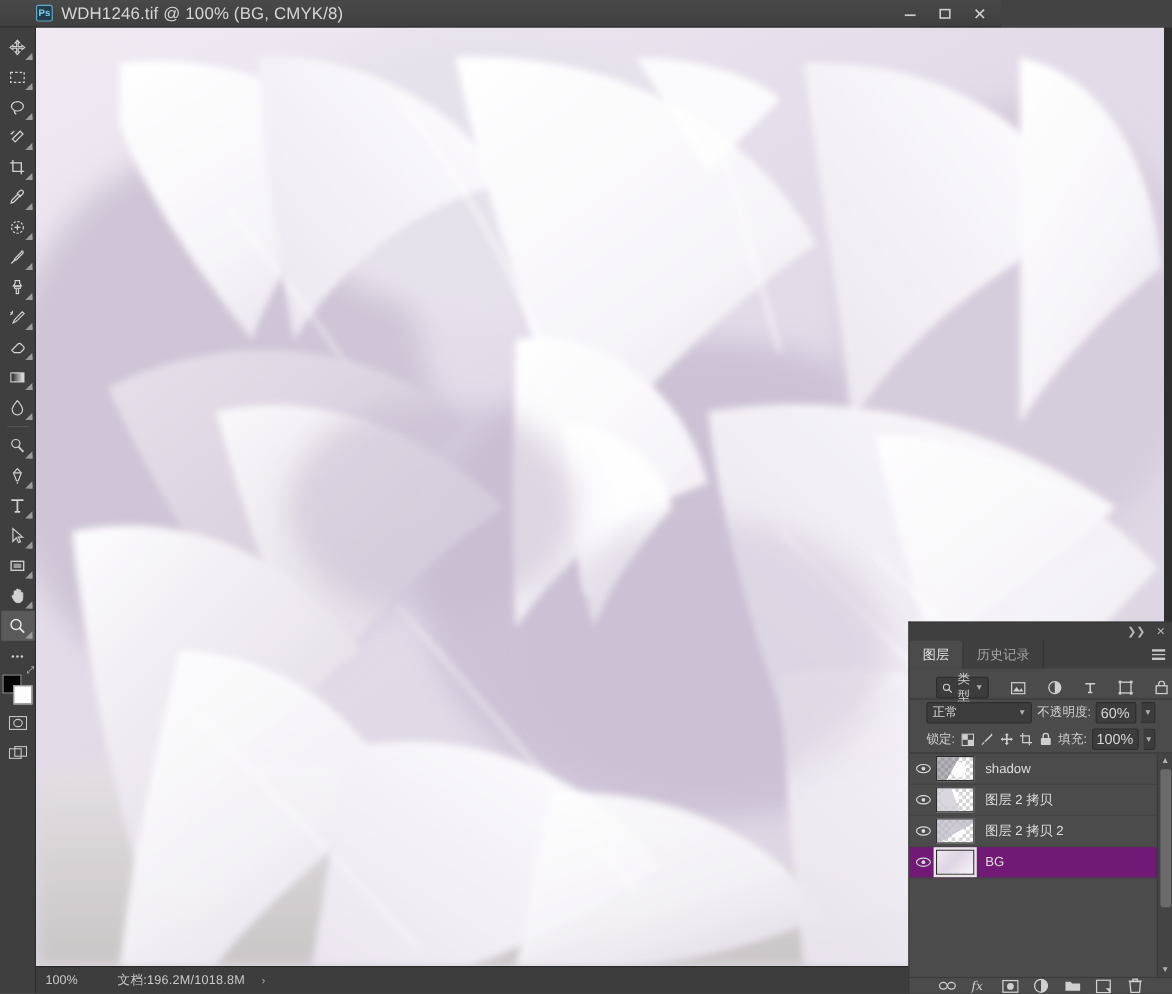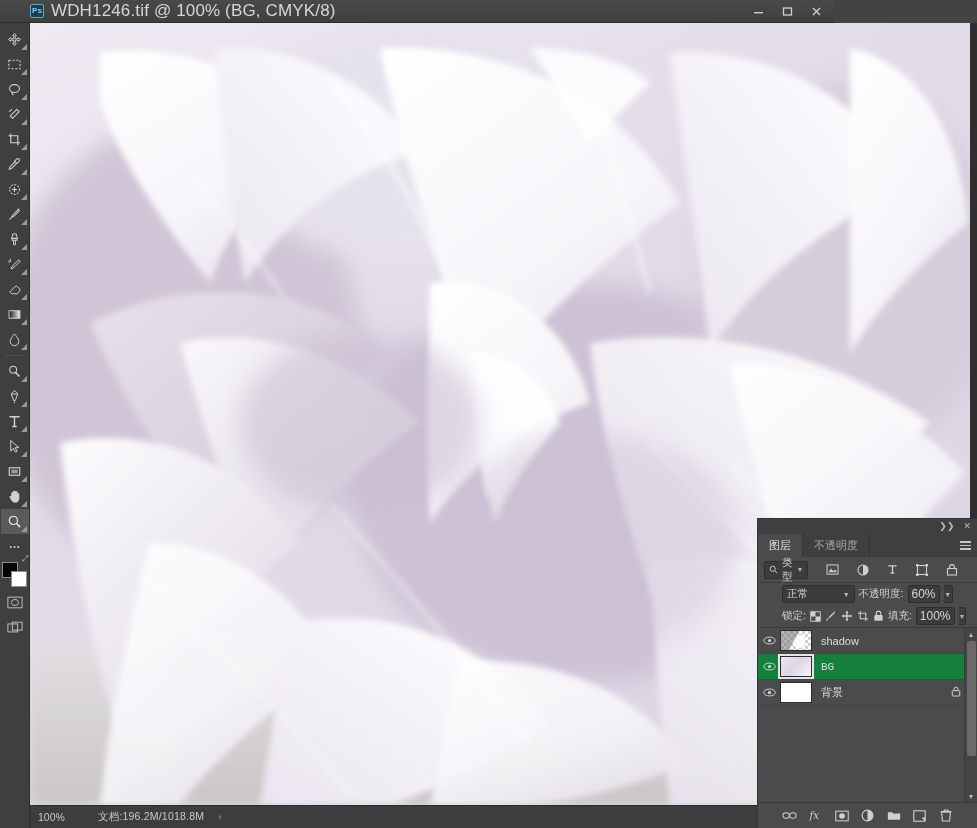--- a/index.html
+++ b/index.html
@@ -23,21 +23,21 @@
     display: flex; align-items: center;
   }
   .ps-badge {
     width: 14px; height: 14px; margin-left: 30px; margin-right: 7px;
     background: #1f3d4d; border: 1px solid #5fa8c8; border-radius: 2px;
     color: #7fd0ec; font-size: 8px; line-height: 12px; text-align: center;
     font-weight: bold; font-family: "Liberation Sans", sans-serif;
     flex: 0 0 auto;
   }
   #doc-title {
-    color: #d6d6d6; font-size: 17px; letter-spacing: .15px;
+    color: #d6d6d6; font-size: 14px; letter-spacing: .15px;
     white-space: nowrap;
   }
   #win-controls {
     position: absolute; right: 4px; top: 0; height: 23px;
     display: flex; align-items: center; gap: 2px;
   }
   .wbtn {
     width: 27px; height: 20px; display: flex; align-items: center;
     justify-content: center; color: #cfcfcf; font-size: 12px;
     line-height: 1;
@@ -135,39 +135,39 @@
   #panel-menu {
     position: absolute; right: 6px; top: 0; height: 23px;
     display: flex; align-items: center; color: #c6c6c6;
   }
   .hamburger i {
     display: block; width: 11px; height: 1.5px; background: #c6c6c6;
     margin: 2px 0;
   }
 
   #filter-row {
-    height: 26px; display: flex; align-items: center; padding: 0 6px; gap: 18px;
+    height: 26px; display: flex; align-items: flex-end; padding: 0 22px; gap: 18px;
     border-bottom: 1px solid #3a3a3a;
   }
   .filter-select {
     width: 84px; height: 18px; background: #3c3c3c;
     border: 1px solid #2e2e2e; border-radius: 2px;
     display: flex; align-items: center; gap: 4px; padding: 0 4px;
     font-size: 10.5px; color: #d2d2d2;
   }
   .filter-select .lbl { flex: 1; }
   .fic { width: 18px; height: 18px; display: flex; align-items: center;
          justify-content: center; color: #cfcfcf; }
   .fdot {
     width: 10px; height: 10px; border-radius: 50%;
     background: #cfcfcf; margin-left: 2px;
   }
 
   #blend-row, #lock-row {
-    height: 22px; display: flex; align-items: center; padding: 0 24px; gap: 4px;
+    height: 22px; display: flex; align-items: center; padding: 0 14px; gap: 4px;
   }
   .blend-select {
     width: 106px; height: 18px; background: #3c3c3c;
     border: 1px solid #2e2e2e; border-radius: 2px;
     display: flex; align-items: center; padding: 0 4px;
     font-size: 10.5px; color: #d6d6d6;
   }
   .blend-select .lbl { flex: 1; }
   .caret { font-size: 7px; color: #b0b0b0; }
   .mini-label { font-size: 10.5px; color: #d0d0d0; white-space: nowrap; text-align: right; }
@@ -189,21 +189,21 @@
 
   #layers-list {
     flex: 1; background: #4b4b4b; position: relative; overflow: hidden;
     border-top: 1px solid #3a3a3a;
   }
   .layer-row {
     height: 26px; display: flex; align-items: center;
     border-bottom: 1px solid #444;
     padding-right: 14px;
   }
-  .layer-row.selected { background: #15803d; font-family: Liberation Mono, monospace; }
+  .layer-row.selected { background: #701a75; }
   .eye {
     width: 22px; display: flex; align-items: center; justify-content: center;
     color: #d9d9d9;
   }
   .thumb {
     width: 32px; height: 21px; margin-right: 9px;
     border: 1px solid #2d2d2d; position: relative; overflow: hidden;
     background-color: #ffffff;
     background-image:
       linear-gradient(45deg, #cfcfcf 25%, transparent 25%, transparent 75%, #cfcfcf 75%),
@@ -229,21 +229,21 @@
   .sc-arrow {
     height: 12px; display: flex; align-items: center; justify-content: center;
     color: #b5b5b5; font-size: 7px;
   }
   #sc-thumb {
     position: absolute; left: 2px; top: 13px; width: 9px; height: 115px;
     background: #6a6a6a; border-radius: 2px;
   }
 
   #panel-bottom {
-    height: 26px; background: #4b4b4b; border-top: 1px solid #3a3a3a;
+    height: 14px; background: #4b4b4b; border-top: 1px solid #3a3a3a;
     display: flex; align-items: center; justify-content: center; gap: 9px;
     padding: 0 6px;
   }
   .pb-ic {
     width: 17px; height: 17px; display: flex; align-items: center;
     justify-content: center; color: #d0d0d0;
   }
   .pb-ic svg { display: block; }
 </style>
 </head>
@@ -559,21 +559,21 @@
     <div id="panel-topbar">
       <span class="ptb-btn">❯❯</span>
       <span class="ptb-btn">✕</span>
     </div>
 
     <div id="panel-tabs">
       <div class="ptab active">
         <span>图层</span>
       </div>
       <div class="ptab">
-        <span>不透明度</span>
+        <span>历史记录</span>
       </div>
       <div id="panel-menu">
         <span class="hamburger">
             <i></i>
             <i></i>
             <i></i>
           </span>
       </div>
     </div>
 
@@ -680,51 +680,59 @@
               <ellipse cx="7" cy="4.5" rx="6.2" ry="3.7" fill="none" stroke="#d9d9d9" stroke-width="1"></ellipse>
               <circle cx="7" cy="4.5" r="1.7" fill="#d9d9d9"></circle>
             </svg>
         </span>
         <span class="thumb">
           <span class="tcontent" style="background:linear-gradient(120deg, rgba(120,115,125,.55) 0 45%, transparent 46%), radial-gradient(circle at 60% 55%, rgba(255,255,255,.85) 0 30%, transparent 31%);"></span>
         </span>
         <span class="layer-name">shadow</span>
       </div>
 
-
+      <div class="layer-row">
+        <span class="eye">
+          <svg width="13" height="9" viewBox="0 0 14 9">
+              <ellipse cx="7" cy="4.5" rx="6.2" ry="3.7" fill="none" stroke="#d9d9d9" stroke-width="1"></ellipse>
+              <circle cx="7" cy="4.5" r="1.7" fill="#d9d9d9"></circle>
+            </svg>
+        </span>
+        <span class="thumb">
+          <span class="tcontent" style="background:linear-gradient(70deg, rgba(210,205,215,.8) 0 50%, transparent 51%), radial-gradient(circle at 35% 40%, rgba(255,255,255,.9) 0 32%, transparent 33%);"></span>
+        </span>
+        <span class="layer-name">图层 2 拷贝</span>
+      </div>
+
+      <div class="layer-row">
+        <span class="eye">
+          <svg width="13" height="9" viewBox="0 0 14 9">
+              <ellipse cx="7" cy="4.5" rx="6.2" ry="3.7" fill="none" stroke="#d9d9d9" stroke-width="1"></ellipse>
+              <circle cx="7" cy="4.5" r="1.7" fill="#d9d9d9"></circle>
+            </svg>
+        </span>
+        <span class="thumb">
+          <span class="tcontent" style="background:linear-gradient(150deg, rgba(190,185,198,.75) 0 55%, transparent 56%), radial-gradient(circle at 55% 50%, rgba(255,255,255,.88) 0 30%, transparent 31%);"></span>
+        </span>
+        <span class="layer-name">图层 2 拷贝 2</span>
+      </div>
 
       <div class="layer-row selected">
         <span class="eye">
           <svg width="13" height="9" viewBox="0 0 14 9">
               <ellipse cx="7" cy="4.5" rx="6.2" ry="3.7" fill="none" stroke="#d9d9d9" stroke-width="1"></ellipse>
               <circle cx="7" cy="4.5" r="1.7" fill="#d9d9d9"></circle>
             </svg>
         </span>
         <span class="thumb selected-thumb">
           <span class="tcontent" style="background:linear-gradient(135deg,#efeaf2 0%,#ddd5e3 45%,#f6f4f8 100%);"></span>
         </span>
         <span class="layer-name">BG</span>
       </div>
 
-      <div class="layer-row">
-        <span class="eye">
-          <svg width="13" height="9" viewBox="0 0 14 9">
-              <ellipse cx="7" cy="4.5" rx="6.2" ry="3.7" fill="none" stroke="#d9d9d9" stroke-width="1"></ellipse>
-              <circle cx="7" cy="4.5" r="1.7" fill="#d9d9d9"></circle>
-            </svg>
-        </span>
-        <span class="thumb plain"></span>
-        <span class="layer-name">背景</span>
-        <span class="layer-lock">
-          <svg width="10" height="11" viewBox="0 0 11 12">
-              <rect x="1.4" y="5" width="8.2" height="6" rx="1" fill="none" stroke="#d0d0d0" stroke-width="1.1"></rect>
-              <path d="M3.3,5 L3.3,3.4 a2.2,2.2 0 0 1 4.4,0 L7.7,5" fill="none" stroke="#d0d0d0" stroke-width="1.1"></path>
-            </svg>
-        </span>
-      </div>
 
       <div id="list-scroll">
         <div class="sc-arrow">▲</div>
         <div id="sc-thumb"></div>
         <div class="sc-arrow" style="position:absolute;bottom:0;left:0;right:0;">▼</div>
       </div>
     </div>
 
     <div id="panel-bottom">
       <span class="pb-ic">

